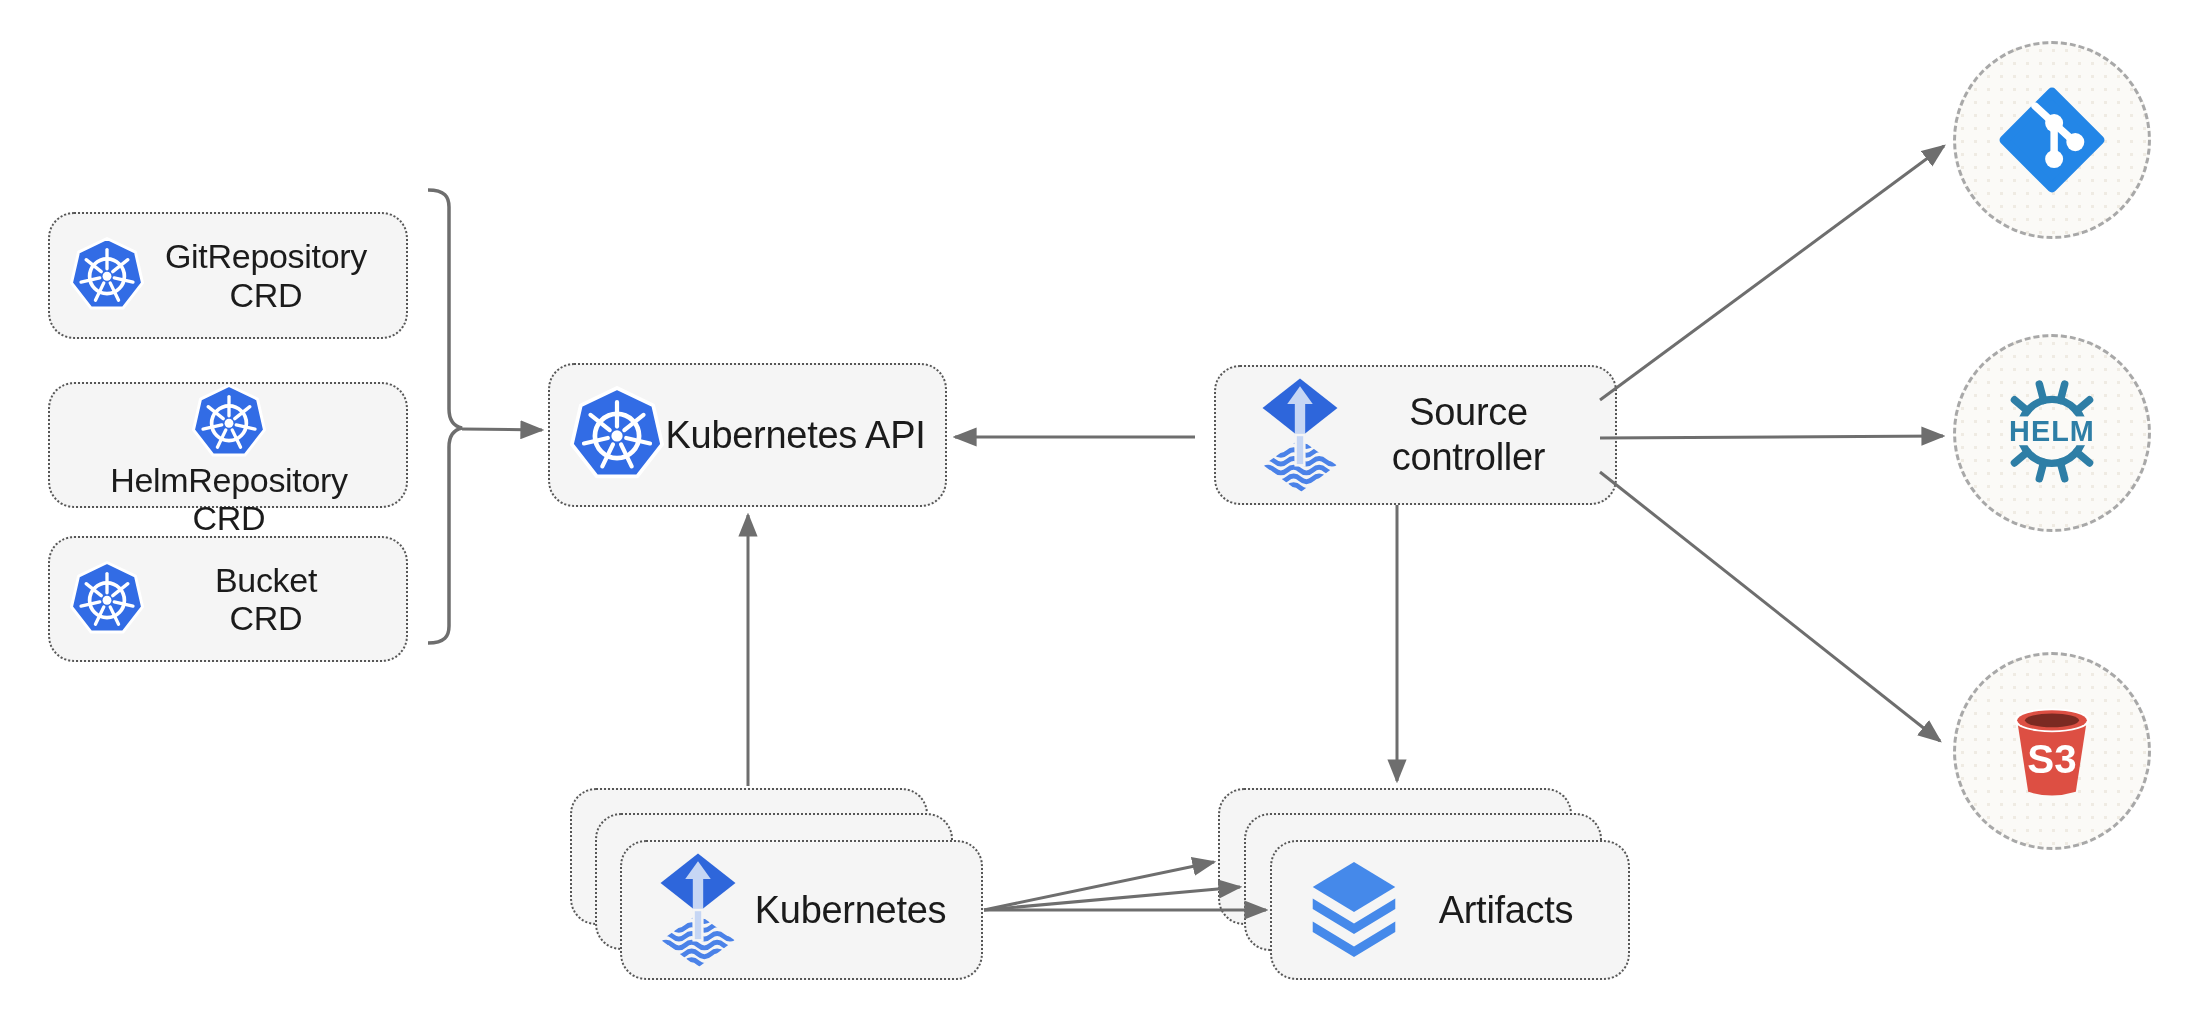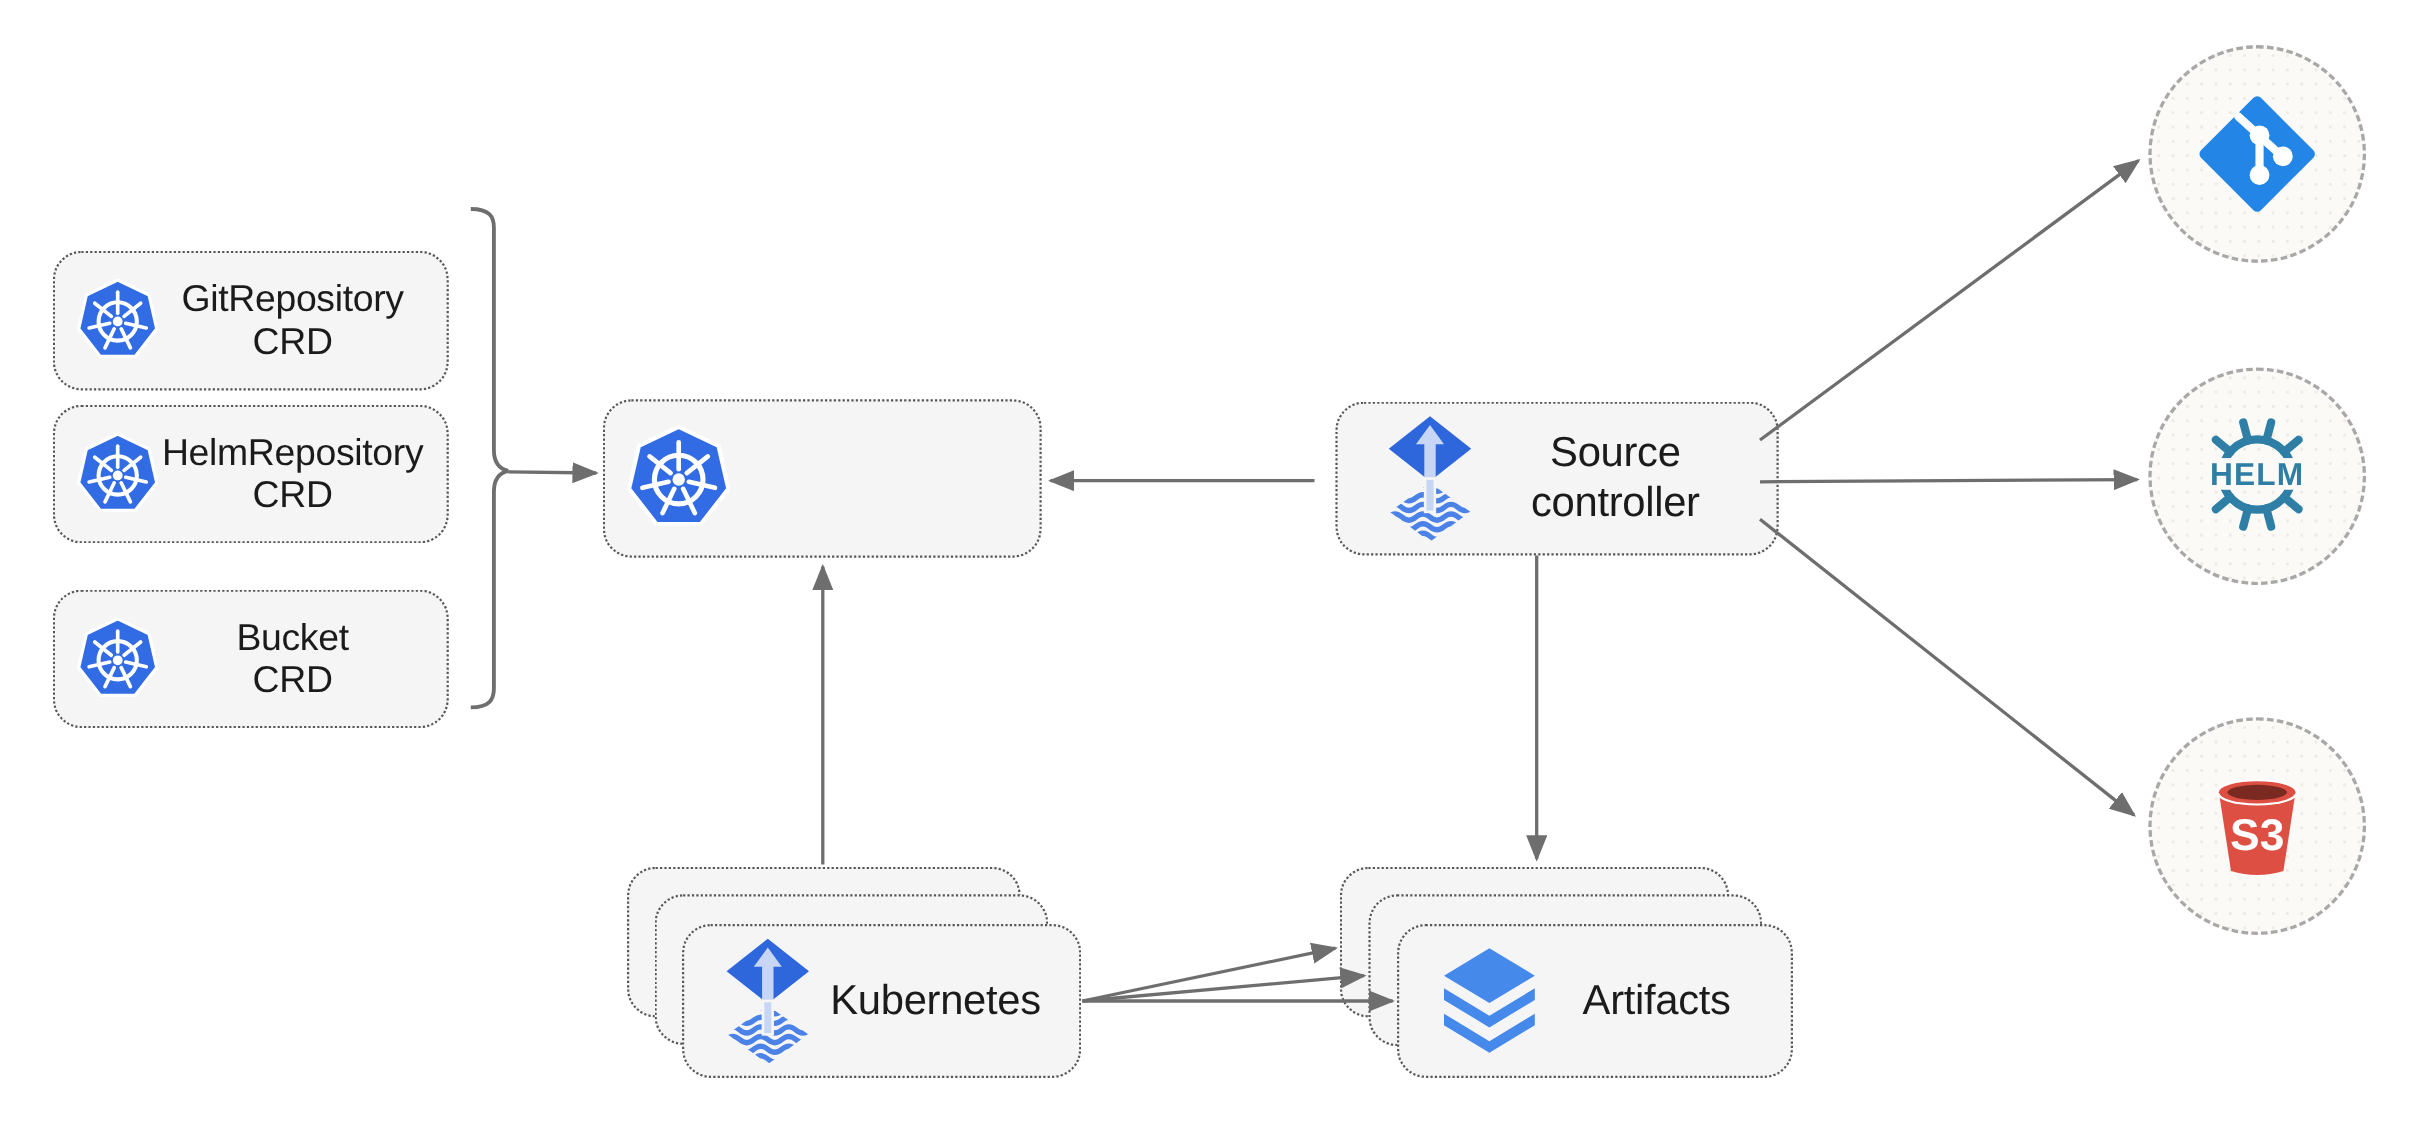--- a/index.html
+++ b/index.html
@@ -104,46 +104,47 @@
     <symbol id="layers" viewBox="0 0 100 108">
       <polygon points="50,4 93,30 50,56 7,30" fill="var(--layers-blue)"></polygon>
       <polygon points="7,42 50,68 93,42 93,53 50,79 7,53" fill="var(--layers-blue)"></polygon>
       <polygon points="7,66 50,92 93,66 93,77 50,103 7,77" fill="var(--layers-blue)"></polygon>
     </symbol>
   </defs>
 </svg>
 
 <div class="canvas">
 
-  <div class="box" style="left:48px;top:228px;width:360px;height:127px;">
+  <div class="box" style="left:48px;top:212px;width:360px;height:127px;">
     <svg class="icon" width="74" height="77">
         <use href="#k8s"></use>
       </svg>
     <div class="label">GitRepository
 CRD</div>
   </div>
-  <div class="box" style="left:48px;top:368px;width:360px;height:126px;">
+  <div class="box" style="left:48px;top:382px;width:360px;height:126px;flex-direction:column;">
     <svg class="icon" width="74" height="77">
         <use href="#k8s"></use>
       </svg>
     <div class="label">HelmRepository
 CRD</div>
   </div>
   <div class="box" style="left:48px;top:536px;width:360px;height:126px;">
     <svg class="icon" width="74" height="77">
         <use href="#k8s"></use>
       </svg>
     <div class="label">Bucket
 CRD</div>
   </div>
 
   <div class="box" style="left:548px;top:363px;width:399px;height:144px;">
     <svg class="icon" width="94" height="98">
         <use href="#k8s"></use>
       </svg>
+    <div class="label biglabel">Kubernetes API</div>
   </div>
 
   <div class="box" style="left:1214px;top:365px;width:403px;height:140px;">
     <svg class="icon" width="80" height="118" style="margin-left:24px">
         <use href="#flux"></use>
       </svg>
     <div class="label biglabel">Source
 controller</div>
   </div>
 

